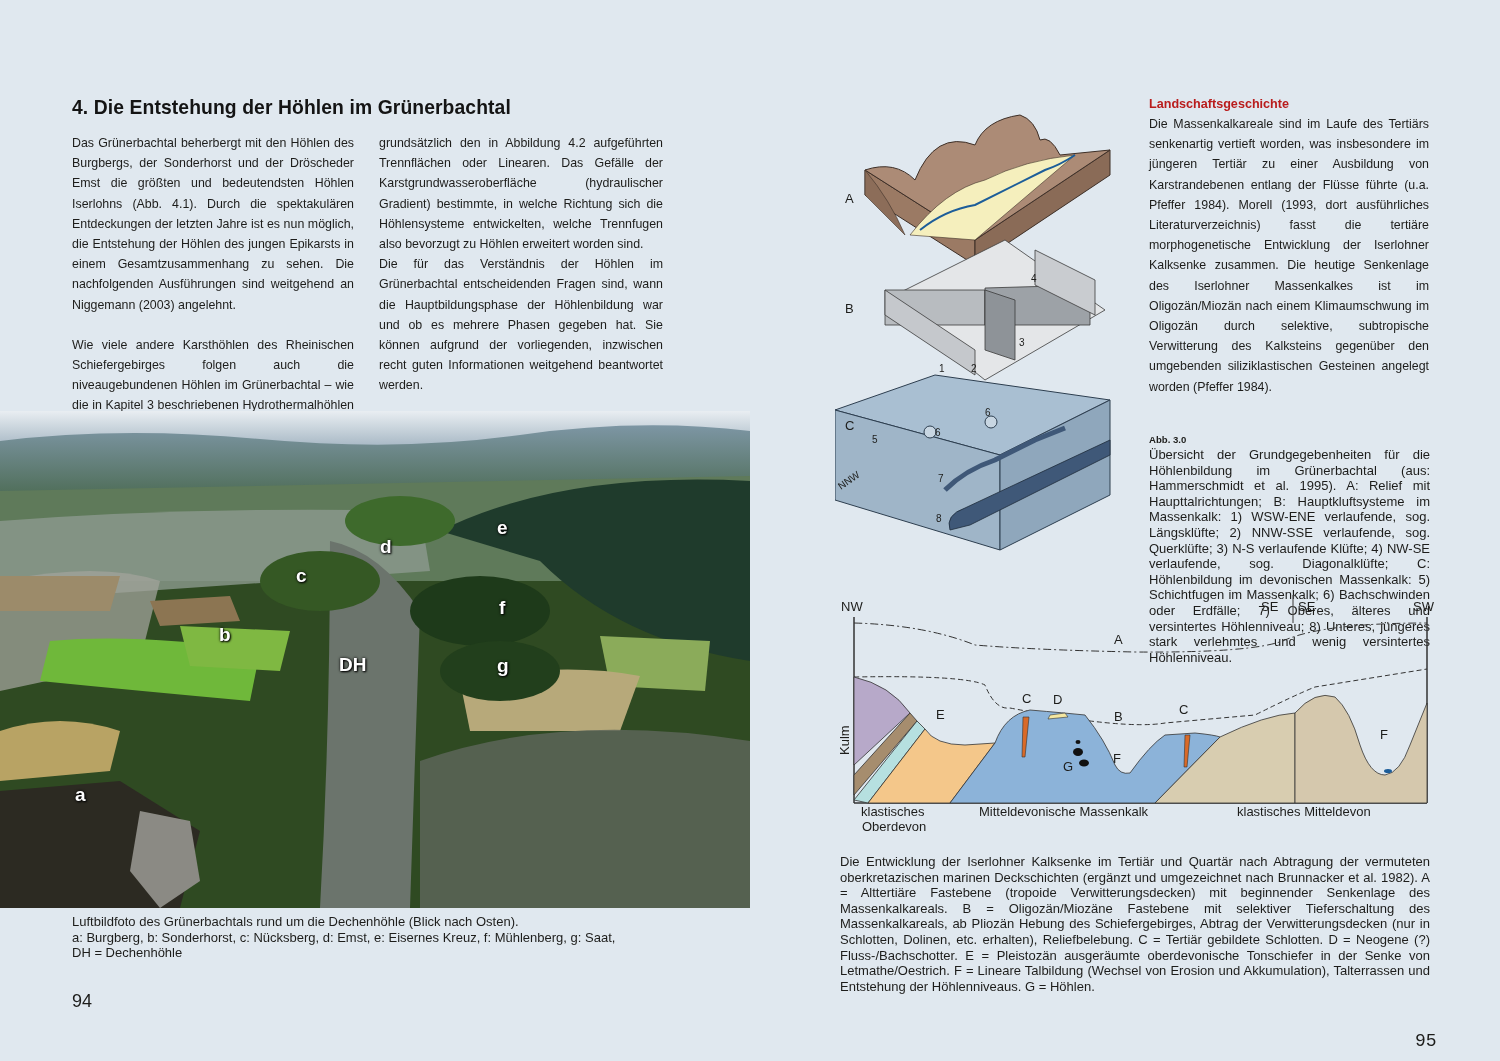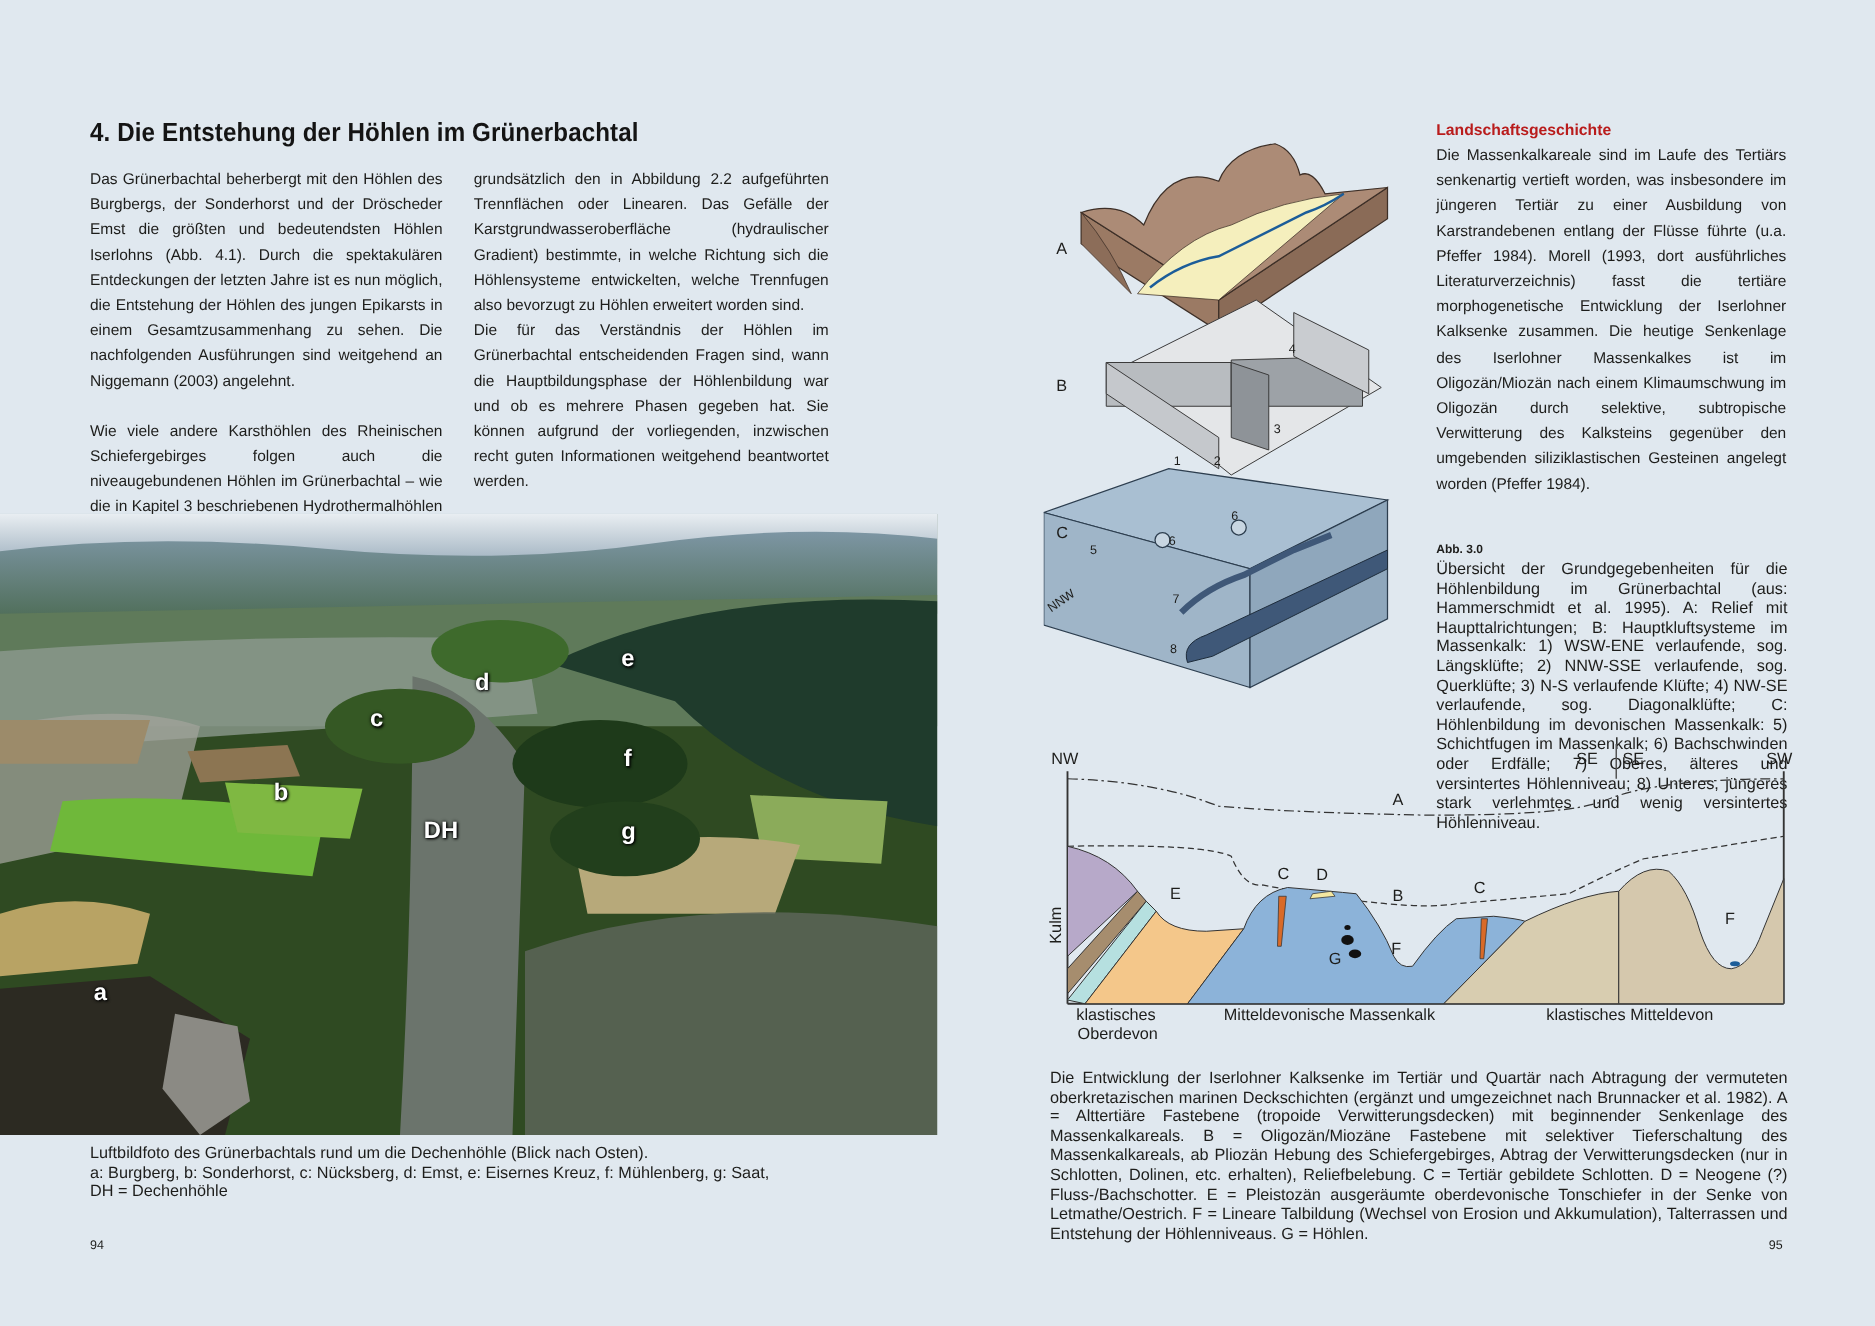--- a/index.html
+++ b/index.html
@@ -16,42 +16,42 @@
       transform: scaleX(0.92); transform-origin: left top; white-space: nowrap;
     }
     .col p {
       margin: 0; font-size: 12.4px; line-height: 20.2px; text-align: justify;
       transform-origin: left top;
     }
     .col .gap { height: 20px; }
     .sidehead { color: #b91c1c; font-weight: bold; font-size: 12.6px; line-height: 20px; }
     .cap-title { font-weight: bold; font-size: 9.6px; line-height: 15px; }
     .cap-text { font-size: 13px; line-height: 15.6px; }
-    .pagenum { font-size: 10px; }
+    .pagenum { font-size: 18px; }
     .photo { overflow: hidden; }
     .photo-label {
       position: absolute; color: #fff; font-weight: bold; font-size: 19px;
       text-shadow: 1px 1px 2px #000, 0 0 3px #000;
     }
     .diag-label { font-size: 13px; fill: #1d1d1b; font-family: "Liberation Sans", sans-serif; }
     .diag-small { font-size: 10px; fill: #1d1d1b; font-family: "Liberation Sans", sans-serif; }
   </style>
 </head>
 <body>
 
 <h1 class="abs" style="left:72px; top:95px;">4. Die Entstehung der Höhlen im Grünerbachtal</h1>
 
 <div class="abs col" style="left:72px; top:133px; width:282px;">
   <p>Das Grünerbachtal beherbergt mit den Höhlen des Burgbergs, der Sonderhorst und der Dröscheder Emst die größten und bedeutendsten Höhlen Iserlohns (Abb. 4.1). Durch die spektakulären Entdeckungen der letzten Jahre ist es nun möglich, die Entstehung der Höhlen des jungen Epikarsts in einem Gesamtzusammenhang zu sehen. Die nachfolgenden Ausführungen sind weitgehend an Niggemann (2003) angelehnt.</p>
   <div class="gap"></div>
   <p>Wie viele andere Karsthöhlen des Rheinischen Schiefergebirges folgen auch die niveaugebundenen Höhlen im Grünerbachtal – wie die in Kapitel 3 beschriebenen Hydrothermalhöhlen und -mineralisationen – in ihrer Anlage</p>
 </div>
 
 <div class="abs col" style="left:379px; top:133px; width:284px;">
-  <p>grundsätzlich den in Abbildung 2.2 aufgeführten Trennflächen oder Linearen. Das Gefälle der Karstgrundwasseroberfläche (hydraulischer Gradient) bestimmte, in welche Richtung sich die Höhlensysteme entwickelten, welche Trennfugen also bevorzugt zu Höhlen erweitert worden sind.</p>
+  <p>grundsätzlich den in Abbildung 4.2 aufgeführten Trennflächen oder Linearen. Das Gefälle der Karstgrundwasseroberfläche (hydraulischer Gradient) bestimmte, in welche Richtung sich die Höhlensysteme entwickelten, welche Trennfugen also bevorzugt zu Höhlen erweitert worden sind.</p>
   <p>Die für das Verständnis der Höhlen im Grünerbachtal entscheidenden Fragen sind, wann die Hauptbildungsphase der Höhlenbildung war und ob es mehrere Phasen gegeben hat. Sie können aufgrund der vorliegenden, inzwischen recht guten Informationen weitgehend beantwortet werden.</p>
 </div>
 
 <div class="abs photo" style="left:0; top:411px; width:750px; height:497px;">
   <svg width="750" height="497" viewBox="0 0 750 497">
     <defs>
       <linearGradient id="sky" x1="0" y1="0" x2="0" y2="1">
         <stop offset="0" stop-color="#e9eef2"></stop>
         <stop offset="1" stop-color="#9fb1bf"></stop>
       </linearGradient>
@@ -214,13 +214,13 @@
     <text class="diag-label" x="27" y="236">Oberdevon</text>
     <text class="diag-label" x="144" y="221">Mitteldevonische Massenkalk</text>
     <text class="diag-label" x="402" y="221">klastisches Mitteldevon</text>
   </svg>
 </div>
 
 <div class="abs" style="left:840px; top:854px; width:590px;">
   <div class="cap-text" style="text-align:justify;">Die Entwicklung der Iserlohner Kalksenke im Tertiär und Quartär nach Abtragung der vermuteten oberkretazischen marinen Deckschichten (ergänzt und umgezeichnet nach Brunnacker et al. 1982). A = Alttertiäre Fastebene (tropoide Verwitterungsdecken) mit beginnender Senkenlage des Massenkalkareals. B = Oligozän/Miozäne Fastebene mit selektiver Tieferschaltung des Massenkalkareals, ab Pliozän Hebung des Schiefergebirges, Abtrag der Verwitterungsdecken (nur in Schlotten, Dolinen, etc. erhalten), Reliefbelebung. C = Tertiär gebildete Schlotten. D = Neogene (?) Fluss-/Bachschotter. E = Pleistozän ausgeräumte oberdevonische Tonschiefer in der Senke von Letmathe/Oestrich. F = Lineare Talbildung (Wechsel von Erosion und Akkumulation), Talterrassen und Entstehung der Höhlenniveaus. G = Höhlen.</div>
 </div>
 
-<div class="abs pagenum" style="left:1415px; top:991px;">95</div>
+<div class="abs pagenum" style="left:1415px; top:1031px;font-family:Liberation Mono, monospace;">95</div>
 
 </body></html>

